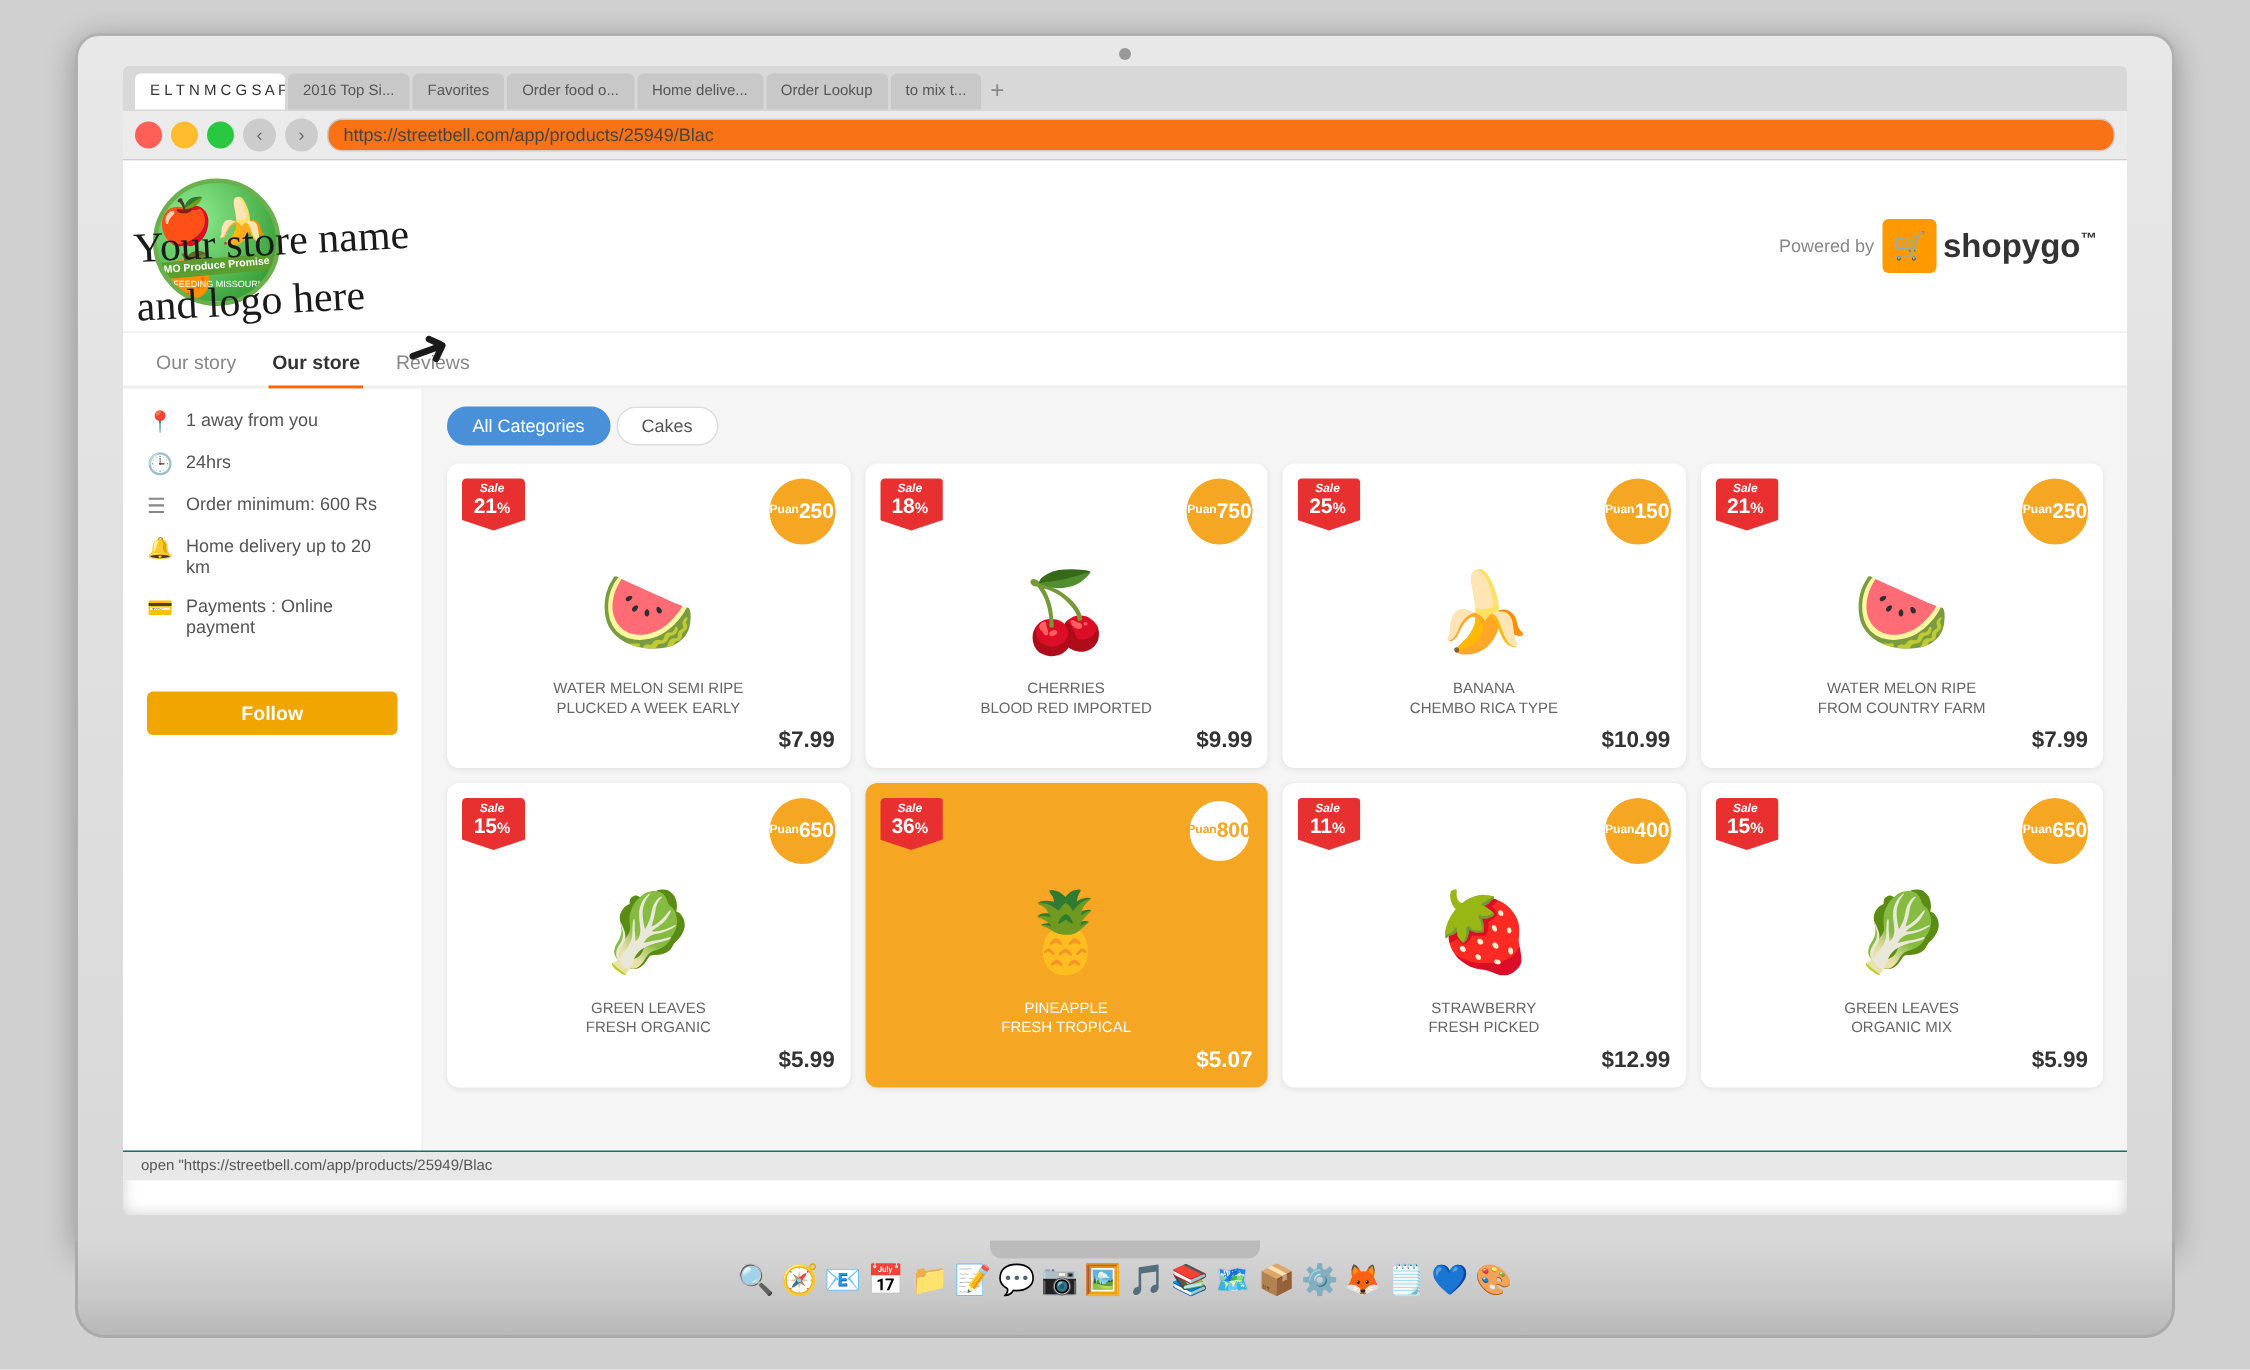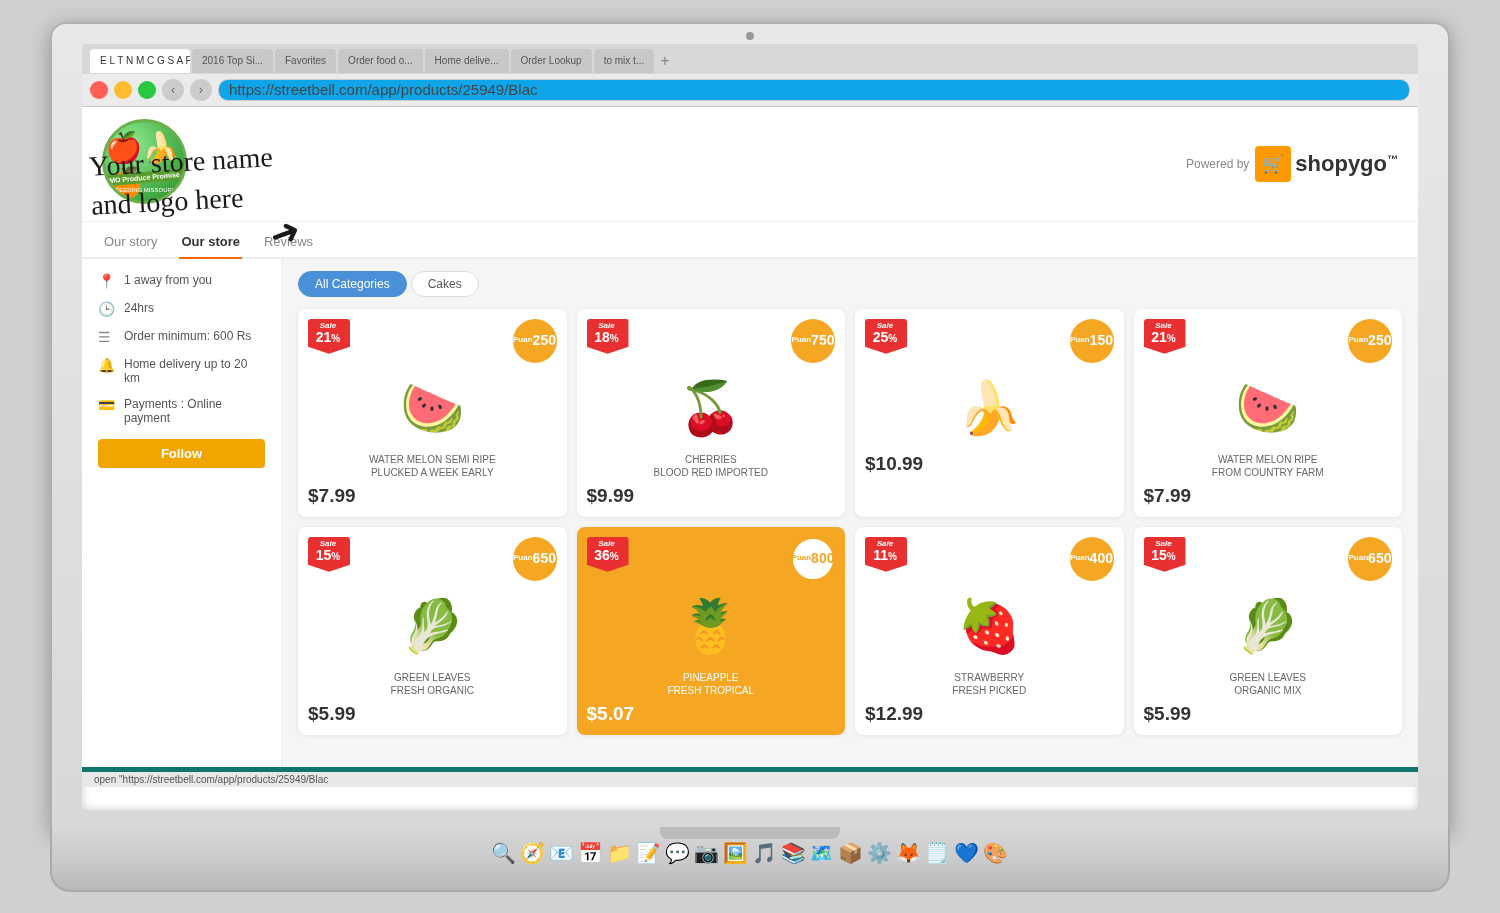--- a/index.html
+++ b/index.html
@@ -146,24 +146,24 @@
       background: #ccc;
       border-radius: 50%;
       display: flex; align-items: center; justify-content: center;
       font-size: 12px; color: #666;
       cursor: pointer;
     }
 
     .browser-url {
       flex: 1;
       height: 22px;
-      background: #0ea5e9;
+      background: #f97316;
       border: 1px solid #ccc;
       border-radius: 10px;
-      font-size: 15px;
+      font-size: 12px;
       color: #444;
       display: flex;
       align-items: center;
       padding: 0 10px;
     }
 
     
     .page-content {
       display: flex;
       flex-direction: column;
@@ -312,21 +312,21 @@
       color: #555;
     }
 
     .sidebar-icon {
       font-size: 14px;
       min-width: 18px;
       color: #888;
     }
 
     .follow-btn {
-      margin-top: 2px;
+      margin-top: 24px;
       background: #f0a500;
       color: #fff;
       border: none;
       padding: 7px 22px;
       border-radius: 4px;
       font-size: 13px;
       cursor: pointer;
       font-weight: 600;
     }
 
@@ -454,37 +454,37 @@
       font-size: 10px;
       color: #666;
       text-align: center;
       text-transform: uppercase;
       margin-bottom: 4px;
       line-height: 1.3;
       min-height: 28px;
     }
 
     .product-price {
-      font-size: 19px;
+      font-size: 15px;
       font-weight: 700;
       color: #333;
-      text-align: left;
+      text-align: right;
     }
 
     .product-card.highlighted .product-name,
     .product-card.highlighted .product-price {
       color: #fff;
     }
 
     .status-bar {
       background: #e8e8e8;
       font-size: 10px;
       color: #555;
       padding: 2px 12px;
-      border-top: 5px solid #0f766e;
+      border-top: 1px solid #0f766e;
       height: 20px;
       display: flex;
       align-items: center;
     }
   </style>
 </head>
 <body>
 
 <div class="laptop-wrapper">
 
@@ -622,20 +622,21 @@
                   <div class="sale-badge">
                     <span class="sale-text">Sale</span>
                     <span class="sale-pct">25<span style="font-size:10px;">%</span></span>
                   </div>
                   <div class="puan-badge">
                     <span style="font-size:8px;">Puan</span>
                     <span class="puan-num">150</span>
                   </div>
                 </div>
                 <div class="product-image">🍌</div>
+                <div class="product-name">BANANA<br>CHEMBO RICA TYPE</div>
                 <div class="product-price">$10.99</div>
               </div>
 
               <div class="product-card">
                 <div class="product-badges">
                   <div class="sale-badge">
                     <span class="sale-text">Sale</span>
                     <span class="sale-pct">21<span style="font-size:10px;">%</span></span>
                   </div>
                   <div class="puan-badge">

